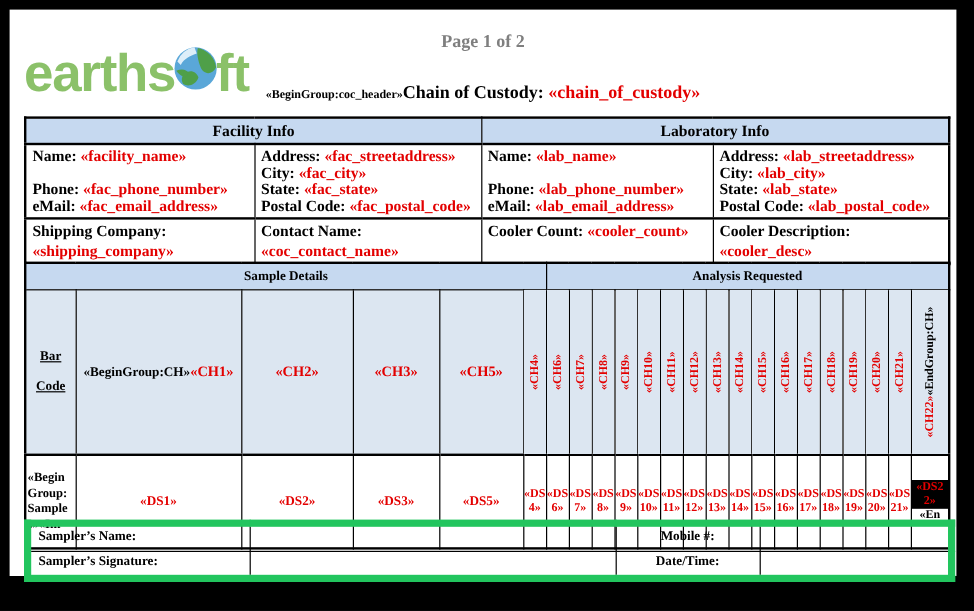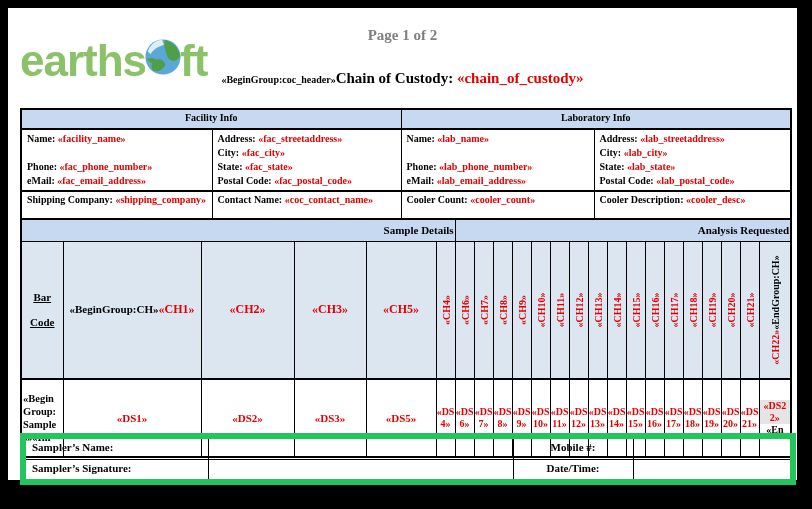--- a/index.html
+++ b/index.html
@@ -21,50 +21,50 @@
   .doc-title .pre { font-size: 10px; }
   .doc-title .big { font-size: 15px; }
   .doc-title .fld { font-size: 15px; font-family: Liberation Serif, serif; }
 
   table { border-collapse: collapse; table-layout: fixed; position: absolute; left: 12px; }
   td { border: 1px solid #000; overflow: hidden; }
   .fld { color: #e30000; font-weight: bold; }
   .lbl { color: #000; font-weight: bold; }
 
   
-  .info-table { top: 100px; width: 770px; border: 2px solid #000; font-size: 10px; }
+  .info-table { top: 89px; width: 770px; border: 2px solid #000; font-size: 13px; }
   .info-table td { vertical-align: top; padding: 2px 5px; }
   .info-table tr.hdr td { background: #c6d9f0; text-align: center; font-weight: bold;
     height: 20px; padding: 2px; border-bottom: 2px solid #000; }
   .info-table tr.main td { height: 61px; }
   .info-table tr.last td { height: 31px; border-top: 2px solid #000; }
   .line { min-height: 14px; line-height: 14px; white-space: nowrap; }
 
   
   .sample-table { top: 210px; width: 770px; border: 2px solid #000; font-size: 11px; }
-  .sample-table tr.hdr td { background: #c6d9f0; height: 22px; text-align: right;
+  .sample-table tr.hdr td { background: #c6d9f0; height: 22px; text-align: center;
     font-weight: bold; padding: 1px; }
   .sample-table tr.chrow td { height: 138px; background: #dce6f1; vertical-align: middle;
     text-align: center; }
   .sample-table tr.dsrow td { height: 52px; vertical-align: middle; text-align: center;
     border-top: 2px solid #000; }
   .barcode div { font-weight: bold; line-height: 13px; text-decoration: underline; }
   .barcode div + div { margin-top: 12px; }
   .chmain { font-size: 12px; }
   .chpre { font-size: 11px; font-weight: bold; color: #000; }
   .vcol { position: relative; }
   .vtxt { position: absolute; left: 50%; top: 50%;
     transform: translate(-50%,-50%) rotate(-90deg); white-space: nowrap;
     font-size: 10px; font-weight: bold; }
   .dsbegin { font-size: 10.5px; text-align: left !important; vertical-align: top !important;
     padding: 12px 1px; }
   .brk { display: block; word-break: break-all; line-height: 13px; }
   .dcol { font-size: 10px; padding: 0; }
   .dcol .brk { line-height: 12px; }
-  .shade { background: #e5e5e5; }
+  .shade { background: #000000; }
   .blk { color: #000; font-weight: bold; }
 
   
   .sig-table { top: 425px; width: 770px; border: 6px solid #22c55e; font-size: 11px; }
   .sig-table td { height: 23px; vertical-align: top; padding: 2px 6px; }
   .sig-table .ctr { text-align: center; }
 </style>
 </head>
 <body>
 

